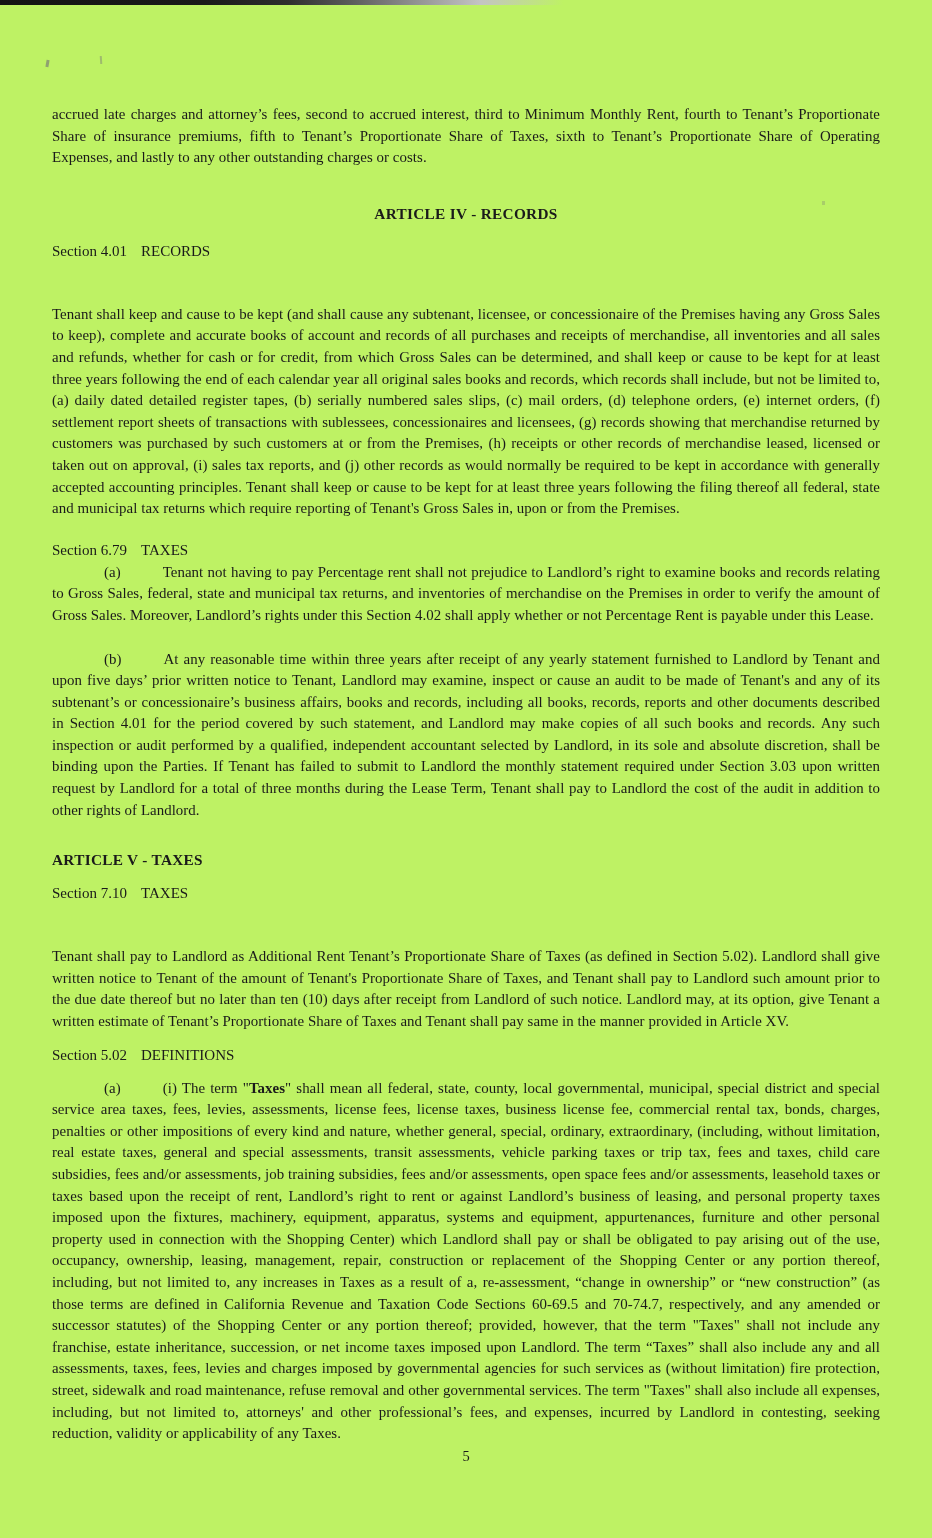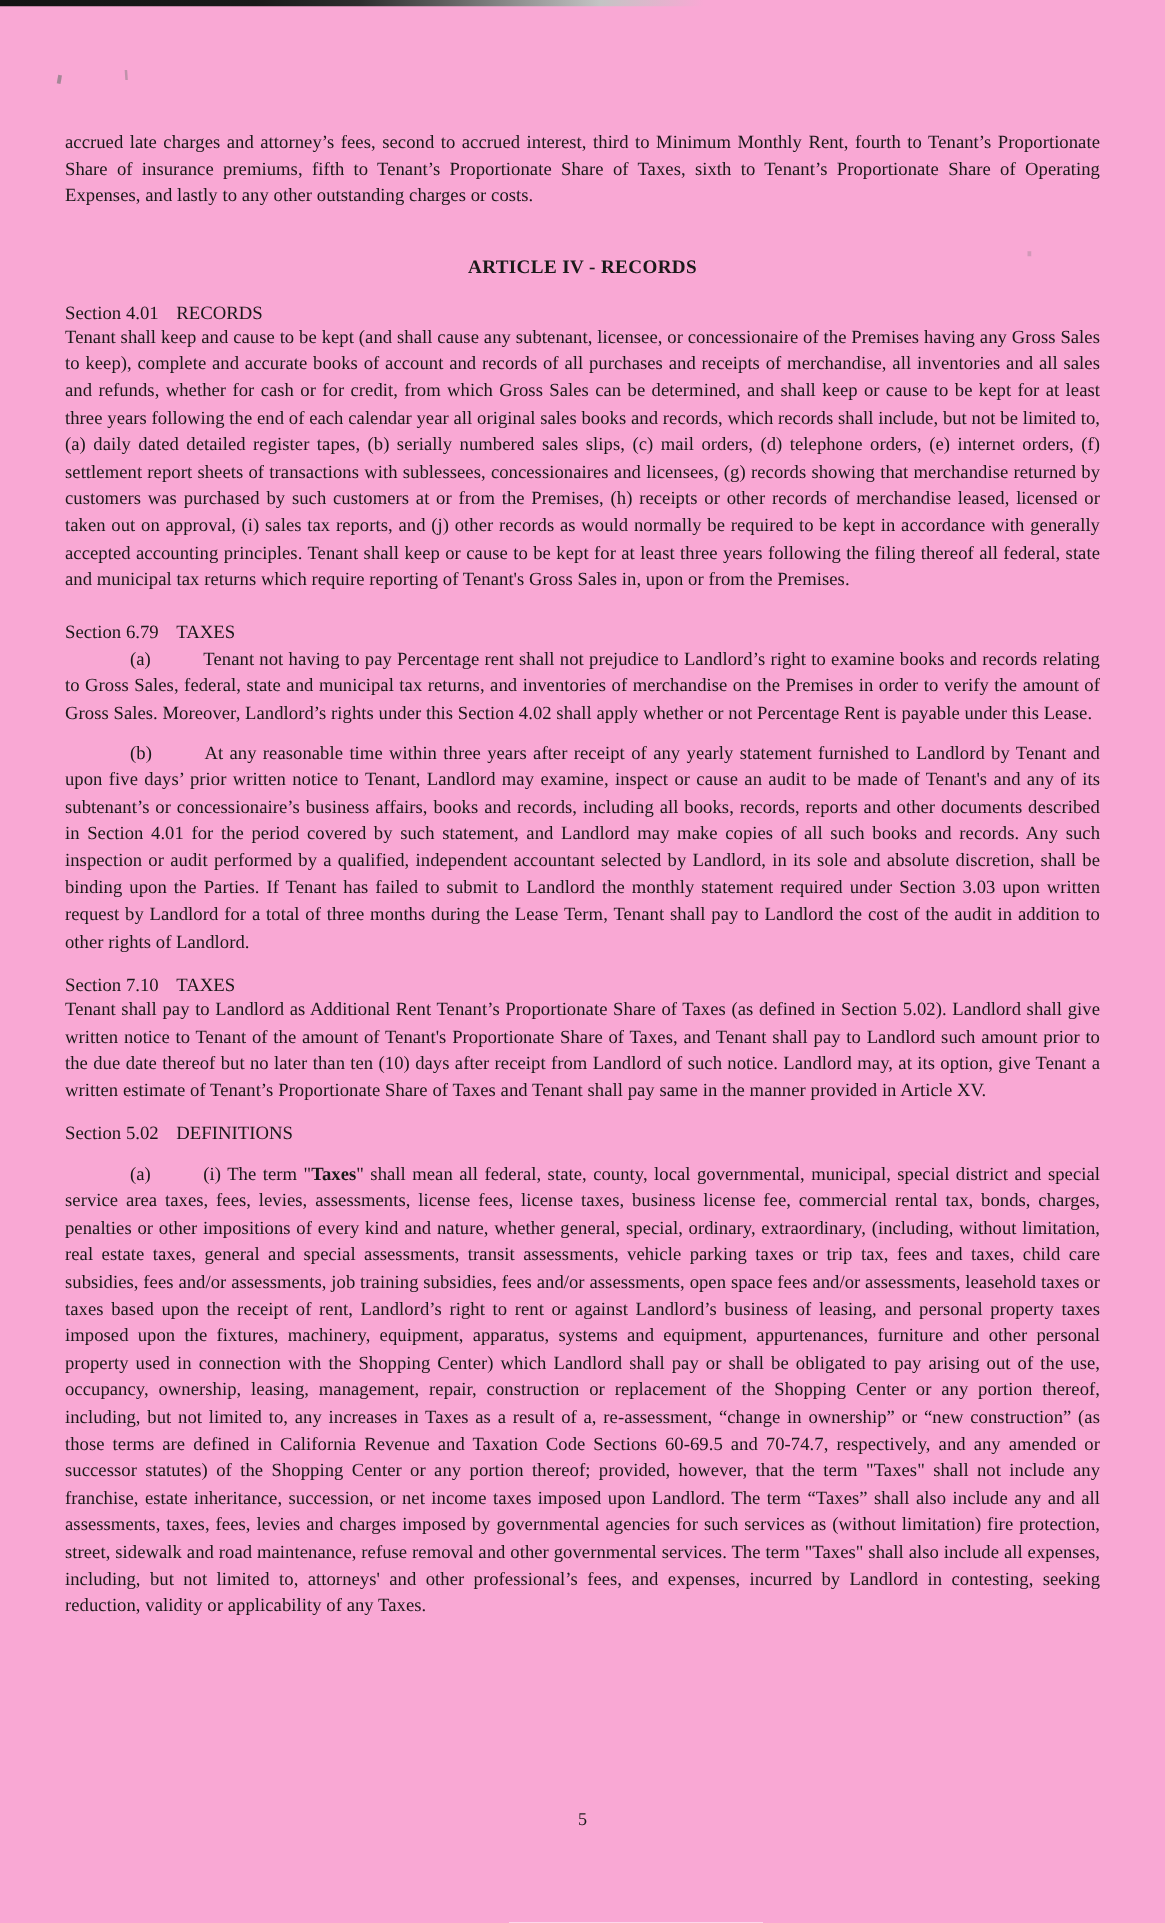--- a/index.html
+++ b/index.html
@@ -4,21 +4,21 @@
 <style>
   html, body {
     margin: 0;
     padding: 0;
     background: #ffffff;
   }
   .page {
     position: relative;
     width: 932px;
     height: 1538px;
-    background: #f9a8d4;
+    background: #bef264;
     font-family: "Liberation Serif", "DejaVu Serif", serif;
     color: #1a1a1a;
     overflow: hidden;
   }
   
   .top-bar {
     position: absolute;
     top: 0;
     left: 0;
     width: 640px;
@@ -44,20 +44,21 @@
   }
   p, h2, h3 {
     margin: 0;
     padding: 0;
   }
   .body-text {
     font-size: 14.9px;
     line-height: 21.6px;
     text-align: justify;
     letter-spacing: 0.05px;
+    margin-top: 44px;
   }
   .intro { margin-top: 104px; }
 
   .article-heading {
     font-size: 15.3px;
     font-weight: bold;
     letter-spacing: 0.3px;
   }
   .article-iv { margin-top: 36px; text-align: center; }
   .article-v  { margin-top: 30px; }
@@ -70,21 +71,21 @@
   .sec-401 { margin-top: 20px; }
   .sec-402 { margin-top: 22px; }
   .sec-501 { margin-top: 16px; }
   .sec-502 { margin-top: 14px; }
 
   .para { margin-top: 3px; }
   .pnum {
     margin-left: 52px;
     margin-right: 42px;
   }
-  .para-b { margin-top: 10px; }
+  .para-b { margin-top: 22px; }
   .para-502a { margin-top: 14px; }
 
   .page-number {
     position: absolute;
     top: 1448px;
     left: 0;
     width: 932px;
     text-align: center;
     font-size: 14.5px;
   }
@@ -108,20 +109,21 @@
     <h3 class="section-heading sec-401"><span class="sec-label">Section 4.01</span><span>RECORDS</span></h3>
 
     <p class="body-text">Tenant shall keep and cause to be kept (and shall cause any subtenant, licensee, or concessionaire of the Premises having any Gross Sales to keep), complete and accurate books of account and records of all purchases and receipts of merchandise, all inventories and all sales and refunds, whether for cash or for credit, from which Gross Sales can be determined, and shall keep or cause to be kept for at least three years following the end of each calendar year all original sales books and records, which records shall include, but not be limited to, (a) daily dated detailed register tapes, (b) serially numbered sales slips, (c) mail orders, (d) telephone orders, (e) internet orders, (f) settlement report sheets of transactions with sublessees, concessionaires and licensees, (g) records showing that merchandise returned by customers was purchased by such customers at or from the Premises, (h) receipts or other records of merchandise leased, licensed or taken out on approval, (i) sales tax reports, and (j) other records as would normally be required to be kept in accordance with generally accepted accounting principles.  Tenant shall keep or cause to be kept for at least three years following the filing thereof all federal, state and municipal tax returns which require reporting of Tenant's Gross Sales in, upon or from the Premises.</p>
 
     <h3 class="section-heading sec-402"><span class="sec-label">Section 6.79</span><span>TAXES</span></h3>
 
     <p class="body-text para"><span class="pnum">(a)</span><span>Tenant not having to pay Percentage rent shall not prejudice to Landlord’s right to examine books and records relating to Gross Sales, federal, state and municipal tax returns, and inventories of merchandise on the Premises in order to verify the amount of Gross Sales.  Moreover, Landlord’s rights under this Section 4.02 shall apply whether or not Percentage Rent is payable under this Lease.</span></p>
 
     <p class="body-text para para-b"><span class="pnum">(b)</span><span>At any reasonable time within three years after receipt of any yearly statement furnished to Landlord by Tenant and upon five days’ prior written notice to Tenant, Landlord may examine, inspect or cause an audit to be made of Tenant's and any of its subtenant’s or concessionaire’s business affairs, books and records, including all books, records, reports and other documents described in Section 4.01 for the period covered by such statement, and Landlord may make copies of all such books and records. Any such inspection or audit performed by a qualified, independent accountant selected by Landlord, in its sole and absolute discretion, shall be binding upon the Parties. If Tenant has failed to submit to Landlord the monthly statement required under Section 3.03 upon written request by Landlord  for a total of three months during the Lease Term, Tenant shall pay to Landlord the cost of the audit in addition to other rights of Landlord.</span></p>
 
+    <h2 class="article-heading article-v">ARTICLE V - TAXES</h2>
 
     <h3 class="section-heading sec-501"><span class="sec-label">Section 7.10</span><span>TAXES</span></h3>
 
     <p class="body-text">Tenant shall pay to Landlord as Additional Rent Tenant’s Proportionate Share of Taxes (as defined in Section 5.02).  Landlord shall give written notice to Tenant of the amount of Tenant's Proportionate Share of Taxes, and Tenant shall pay to Landlord such amount prior to the due date thereof but no later than ten (10) days after receipt from Landlord of such notice.  Landlord may, at its option, give Tenant a written estimate of Tenant’s Proportionate Share of Taxes and Tenant shall pay same in the manner provided in Article XV.</p>
 
     <h3 class="section-heading sec-502"><span class="sec-label">Section 5.02</span><span>DEFINITIONS</span></h3>
 
     <p class="body-text para para-502a"><span class="pnum">(a)</span><span>(i) The term "</span><b>Taxes</b><span>" shall mean all federal, state, county, local governmental, municipal, special district and special service area taxes, fees, levies, assessments, license fees, license taxes, business license fee, commercial rental tax,  bonds, charges, penalties or other impositions of every kind and nature, whether general, special, ordinary, extraordinary, (including, without limitation, real estate taxes, general and special assessments, transit assessments, vehicle parking  taxes or trip tax, fees and taxes, child care subsidies, fees and/or assessments, job training subsidies, fees and/or assessments, open space fees and/or assessments, leasehold taxes or taxes based upon the receipt of rent, Landlord’s right to rent or against Landlord’s business of leasing, and personal property taxes imposed upon the fixtures, machinery, equipment, apparatus, systems and equipment, appurtenances, furniture and other personal property used in connection with the Shopping Center) which Landlord shall pay or shall be obligated to pay arising out of the use, occupancy, ownership, leasing, management, repair, construction or replacement of the Shopping Center or any portion thereof, including, but not limited to, any increases in Taxes as a result of a, re-assessment, “change in ownership” or “new construction” (as those terms are defined in California Revenue and Taxation Code Sections 60-69.5 and 70-74.7, respectively, and any amended or successor statutes) of the Shopping Center or any portion thereof; provided, however, that the term "Taxes" shall not include any franchise, estate inheritance, succession, or net income taxes imposed upon Landlord.  The term “Taxes” shall also include any and all assessments, taxes, fees, levies and charges imposed by governmental agencies for such services as (without limitation)  fire protection, street, sidewalk and road maintenance, refuse removal and other governmental services.  The term "Taxes" shall also include all expenses, including, but not limited to, attorneys' and other professional’s fees, and expenses, incurred by Landlord in contesting, seeking reduction, validity or applicability of any Taxes.</span></p>
 
   </div>

